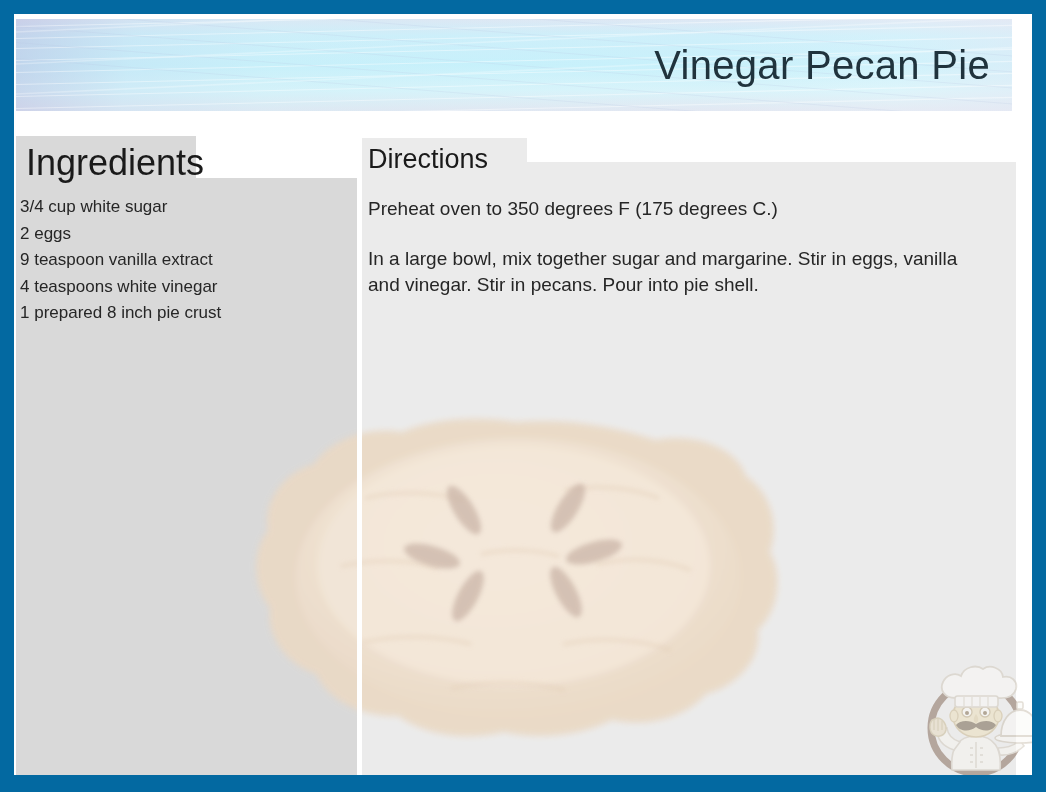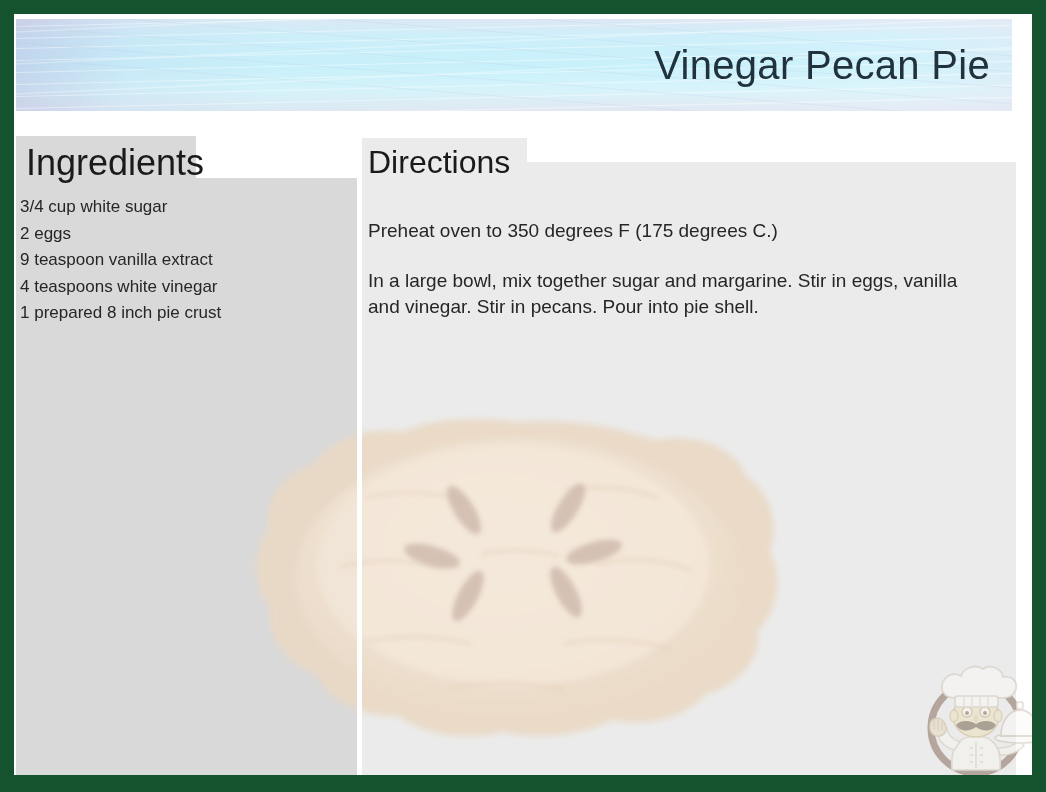--- a/index.html
+++ b/index.html
@@ -6,21 +6,21 @@
   body{
     width:1046px;height:792px;
     background:#044180;
     font-family:"Liberation Sans", sans-serif;
     overflow:hidden;
   }
   #card{
     position:absolute;
     left:0;top:0;
     width:1046px;height:792px;
-    background:#14532d;
+    background:#0369a1;
   }
   
   #page{
     position:absolute;
     left:14px;top:14px;
     width:1018px;height:761px;
     background:#ffffff;
     overflow:hidden;
   }
 
@@ -92,32 +92,31 @@
   }
   #dir-tab{
     position:absolute;
     left:348px;top:124px;
     width:165px;height:30px;
     background:#ebebeb;
   }
   #dir-title{
     position:absolute;
     left:354px;top:130px;
-    font-size:32px;
+    font-size:27px;
     color:#1a1a1a;
     white-space:nowrap;
   }
   #dir-body{
     position:absolute;
     left:354px;top:182px;
     width:610px;
     font-size:19px;
     line-height:26px;
     color:#262626;
-    margin-top:22px;
   }
   #dir-body p{margin:0 0 24px 0;}
 
   
   #pie{
     position:absolute;
     left:232px;top:392px;
     width:540px;height:340px;
     pointer-events:none;
   }

